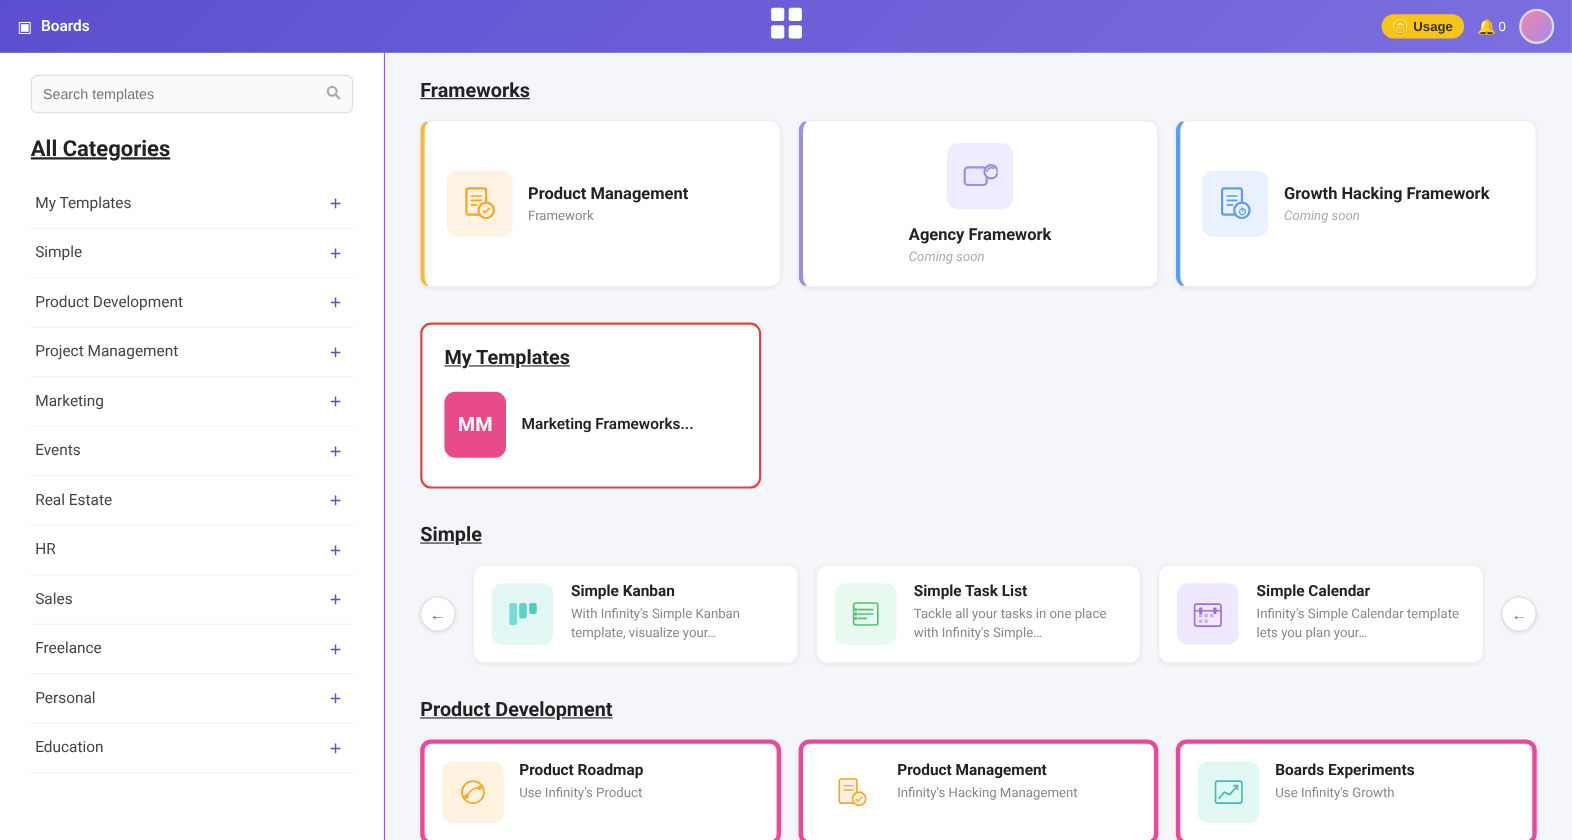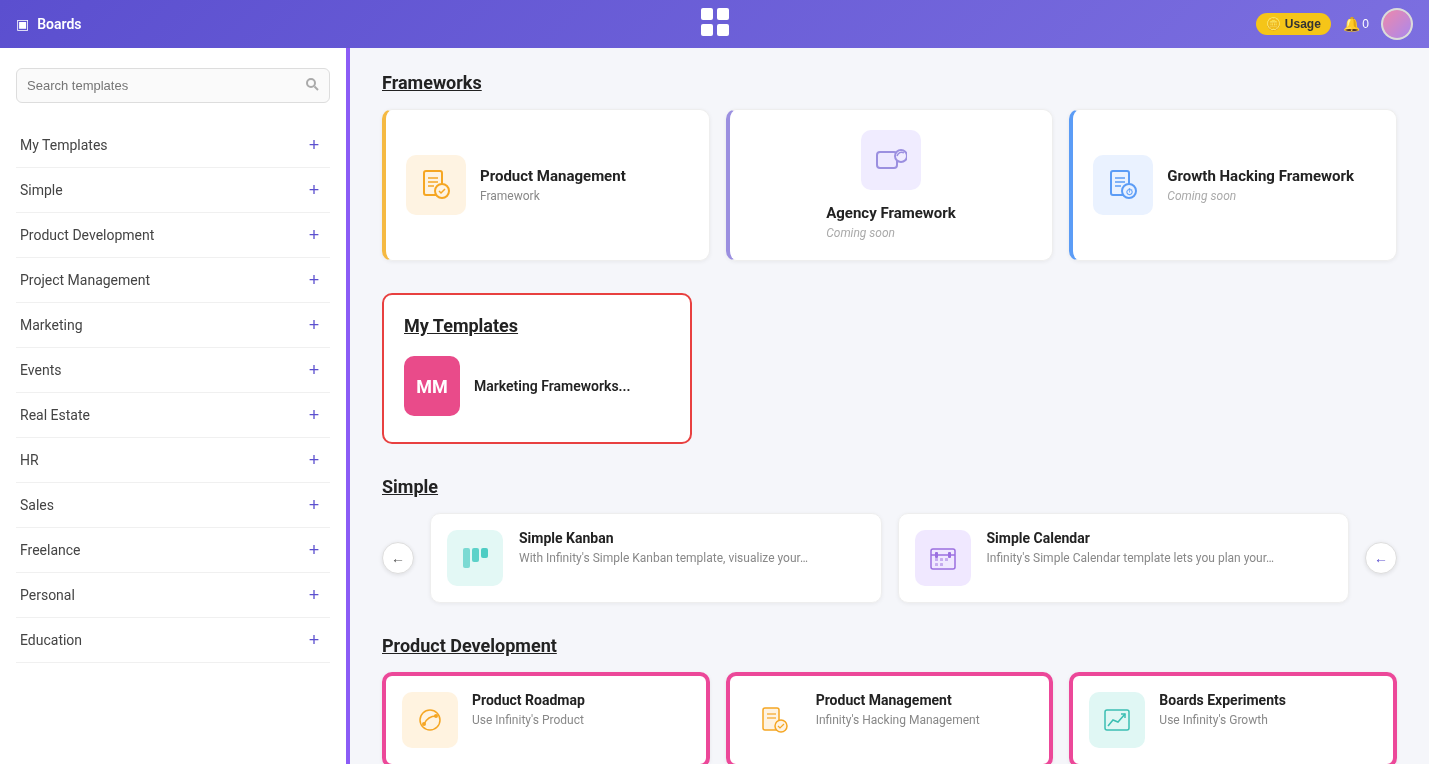--- a/index.html
+++ b/index.html
@@ -43,23 +43,23 @@
     .avatar-inner { width: 100%; height: 100%; background: linear-gradient(135deg, #e8a, #a8e); border-radius: 50%; }
 
     
     .layout { display: flex; margin-top: 48px; height: calc(100vh - 48px); }
 
     
     .sidebar {
       width: 350px;
       min-width: 350px;
       background: white;
-      padding: 20px 16px;
+      padding: 20px 28px;
       overflow-y: auto;
-      border-right: 4px solid #8b5cf6;
+      border-right: 1px solid #8b5cf6;
     }
     .search-box {
       display: flex; align-items: center;
       border: 1px solid #ddd;
       border-radius: 6px;
       padding: 8px 10px;
       margin-bottom: 20px;
       background: #fafafa;
     }
     .search-input {
@@ -263,20 +263,21 @@
     <div class="search-box">
       <input class="search-input" type="text" placeholder="Search templates" style="">
       <button class="search-icon-btn">
         <svg width="14" height="14" viewBox="0 0 14 14" fill="none" stroke="#aaa" stroke-width="2">
           <circle cx="6" cy="6" r="4"></circle>
           <line x1="9.5" y1="9.5" x2="13" y2="13"></line>
         </svg>
       </button>
     </div>
 
+    <div class="all-categories-title">All Categories</div>
 
     <div id="sidebar-items-container">
         <div class="sidebar-item">
       <span class="sidebar-item-label">My Templates</span>
       <button class="sidebar-item-add">+</button>
     </div>
         <div class="sidebar-item">
       <span class="sidebar-item-label">Simple</span>
       <button class="sidebar-item-add">+</button>
     </div>
@@ -402,20 +403,37 @@
               <rect x="11" y="4" width="7" height="14" rx="2" fill="#4ecdc4" opacity="0.9"></rect>
               <rect x="20" y="4" width="7" height="10" rx="2" fill="#4ecdc4"></rect>
             </svg>
           </div>
           <div class="simple-info">
             <div class="simple-name">Simple Kanban</div>
             <div class="simple-desc">With Infinity's Simple Kanban template, visualize your…</div>
           </div>
         </div>
 
+        <div class="simple-card">
+          <div class="simple-icon green-bg">
+            <svg width="28" height="28" viewBox="0 0 28 28" fill="none">
+              <rect x="3" y="4" width="22" height="20" rx="2" fill="#e8f9f0" stroke="#52c078" stroke-width="1.5"></rect>
+              <line x1="7" y1="10" x2="21" y2="10" stroke="#52c078" stroke-width="1.5"></line>
+              <line x1="7" y1="14" x2="21" y2="14" stroke="#52c078" stroke-width="1.5"></line>
+              <line x1="7" y1="18" x2="15" y2="18" stroke="#52c078" stroke-width="1.5"></line>
+              <circle cx="5" cy="10" r="1.5" fill="#52c078"></circle>
+              <circle cx="5" cy="14" r="1.5" fill="#52c078"></circle>
+              <circle cx="5" cy="18" r="1.5" fill="#52c078"></circle>
+            </svg>
+          </div>
+          <div class="simple-info">
+            <div class="simple-name">Simple Task List</div>
+            <div class="simple-desc">Tackle all your tasks in one place with Infinity's Simple…</div>
+          </div>
+        </div>
 
         <div class="simple-card">
           <div class="simple-icon lavender-bg">
             <svg width="28" height="28" viewBox="0 0 28 28" fill="none">
               <rect x="2" y="5" width="24" height="20" rx="2" fill="#f0e8ff" stroke="#9b6fe0" stroke-width="1.5"></rect>
               <line x1="2" y1="11" x2="26" y2="11" stroke="#9b6fe0" stroke-width="1.5"></line>
               <rect x="6" y="8" width="3" height="6" rx="1" fill="#9b6fe0"></rect>
               <rect x="19" y="8" width="3" height="6" rx="1" fill="#9b6fe0"></rect>
               <rect x="6" y="14" width="3" height="3" rx="0.5" fill="#9b6fe0" opacity="0.5"></rect>
               <rect x="11" y="14" width="3" height="3" rx="0.5" fill="#9b6fe0" opacity="0.5"></rect>

